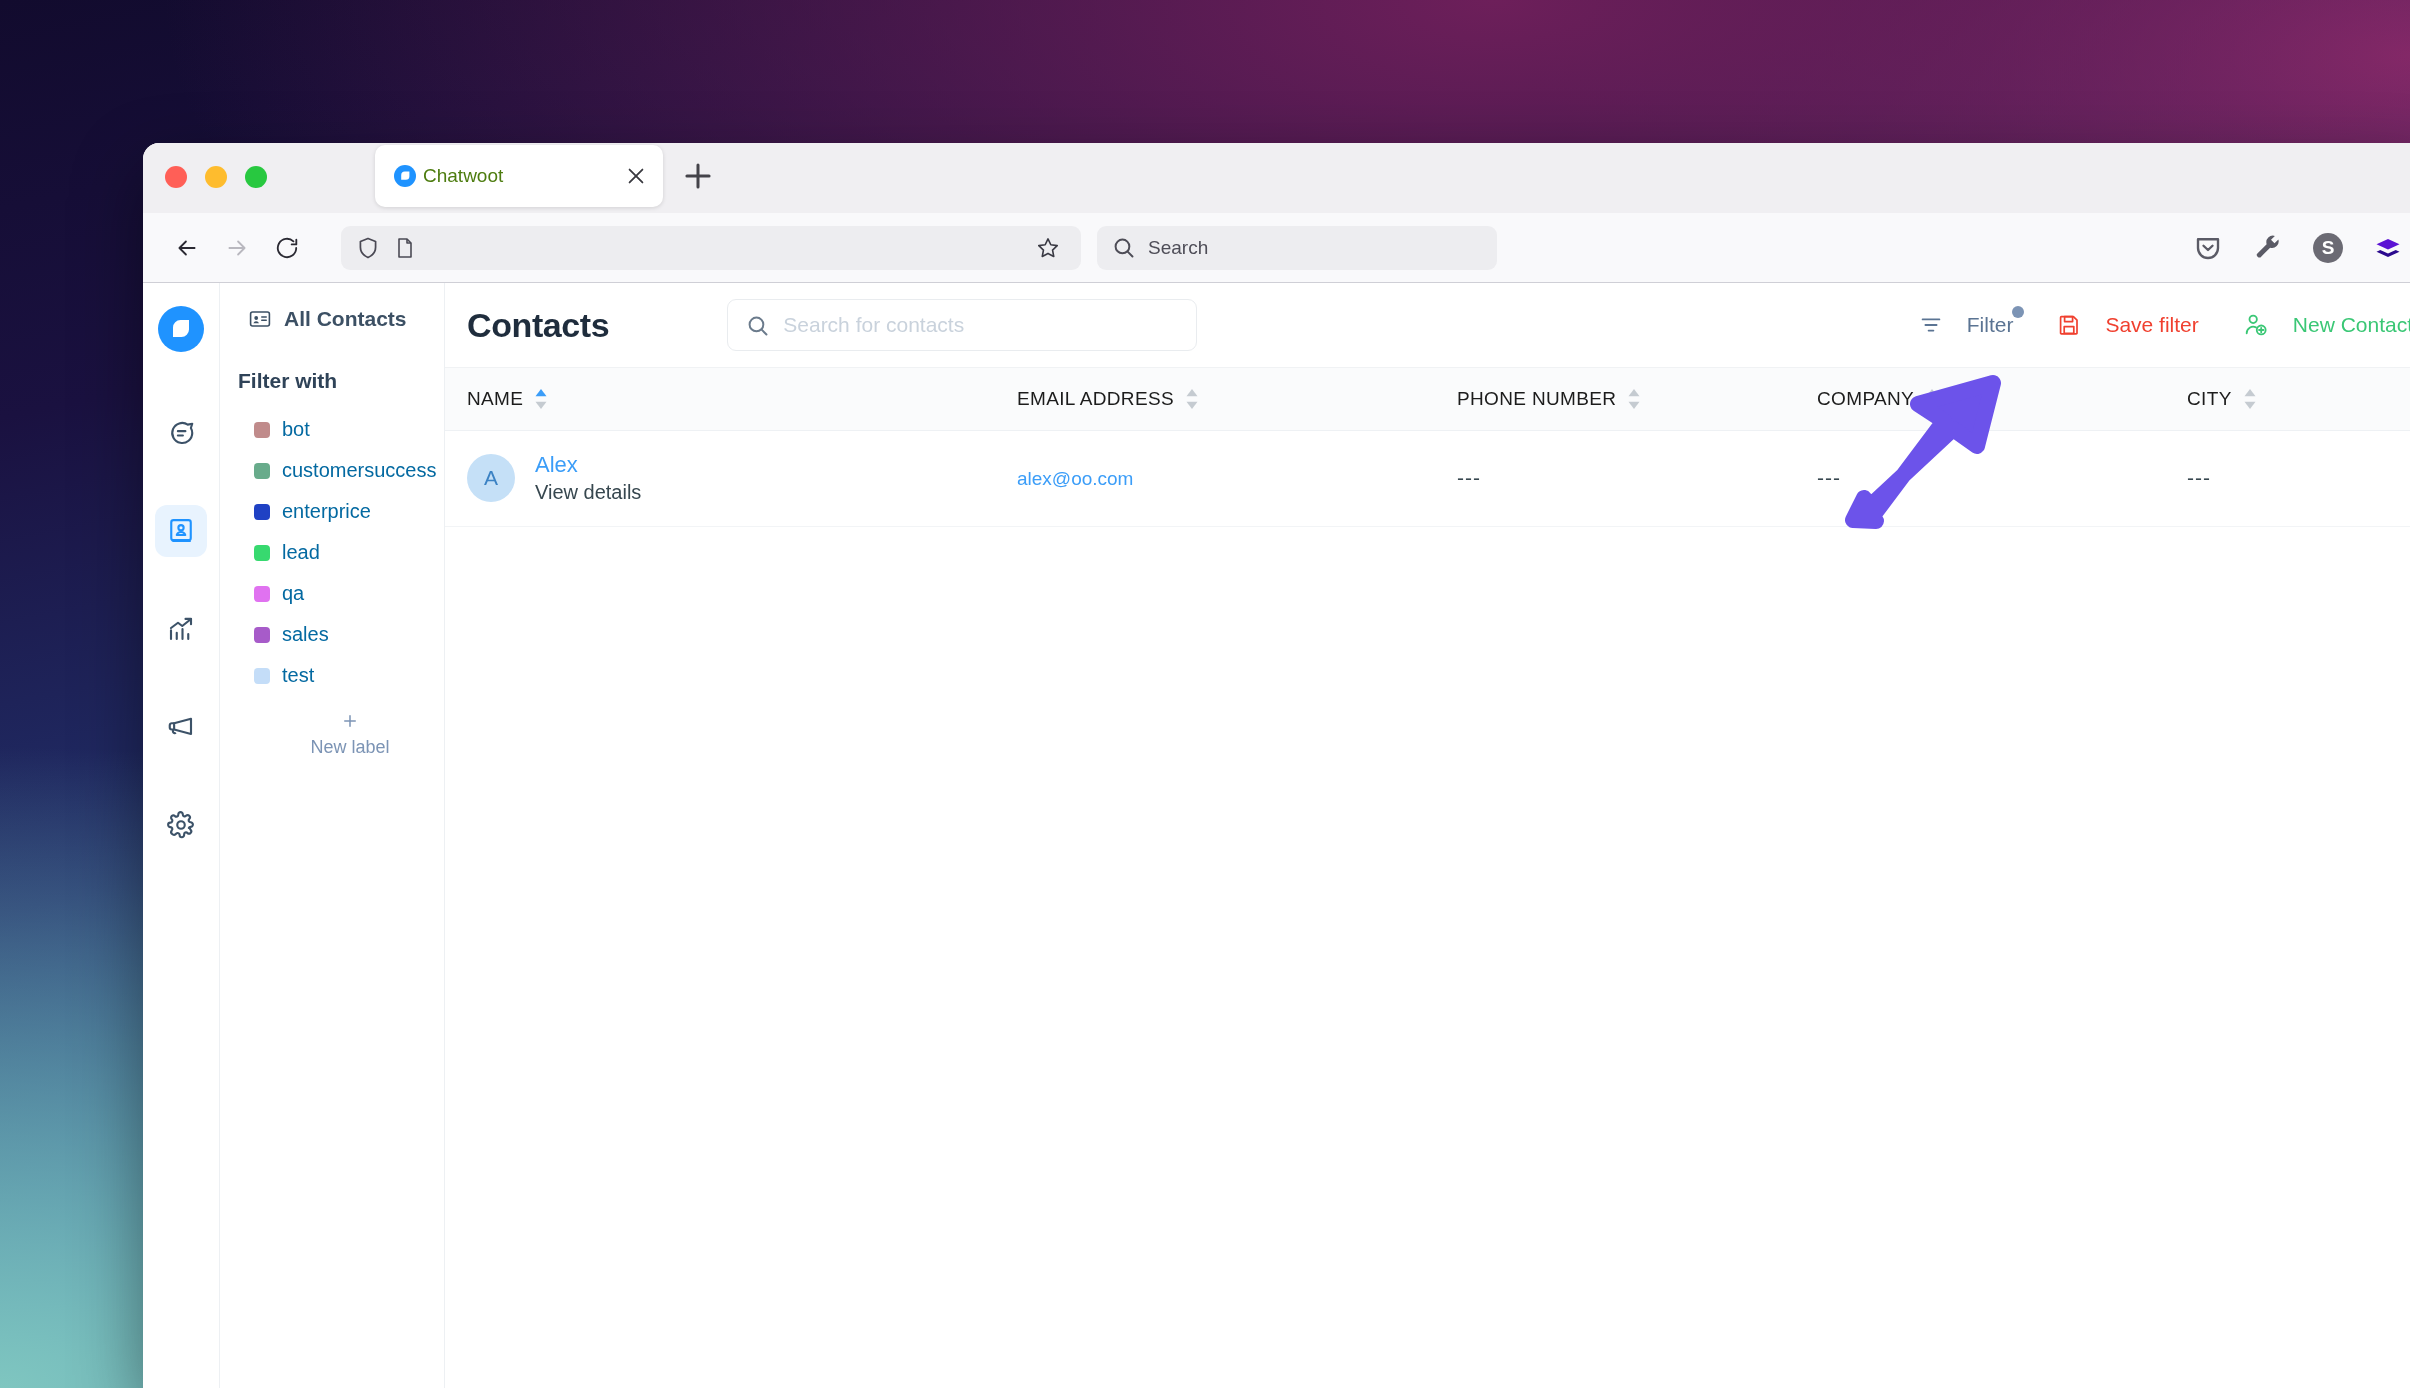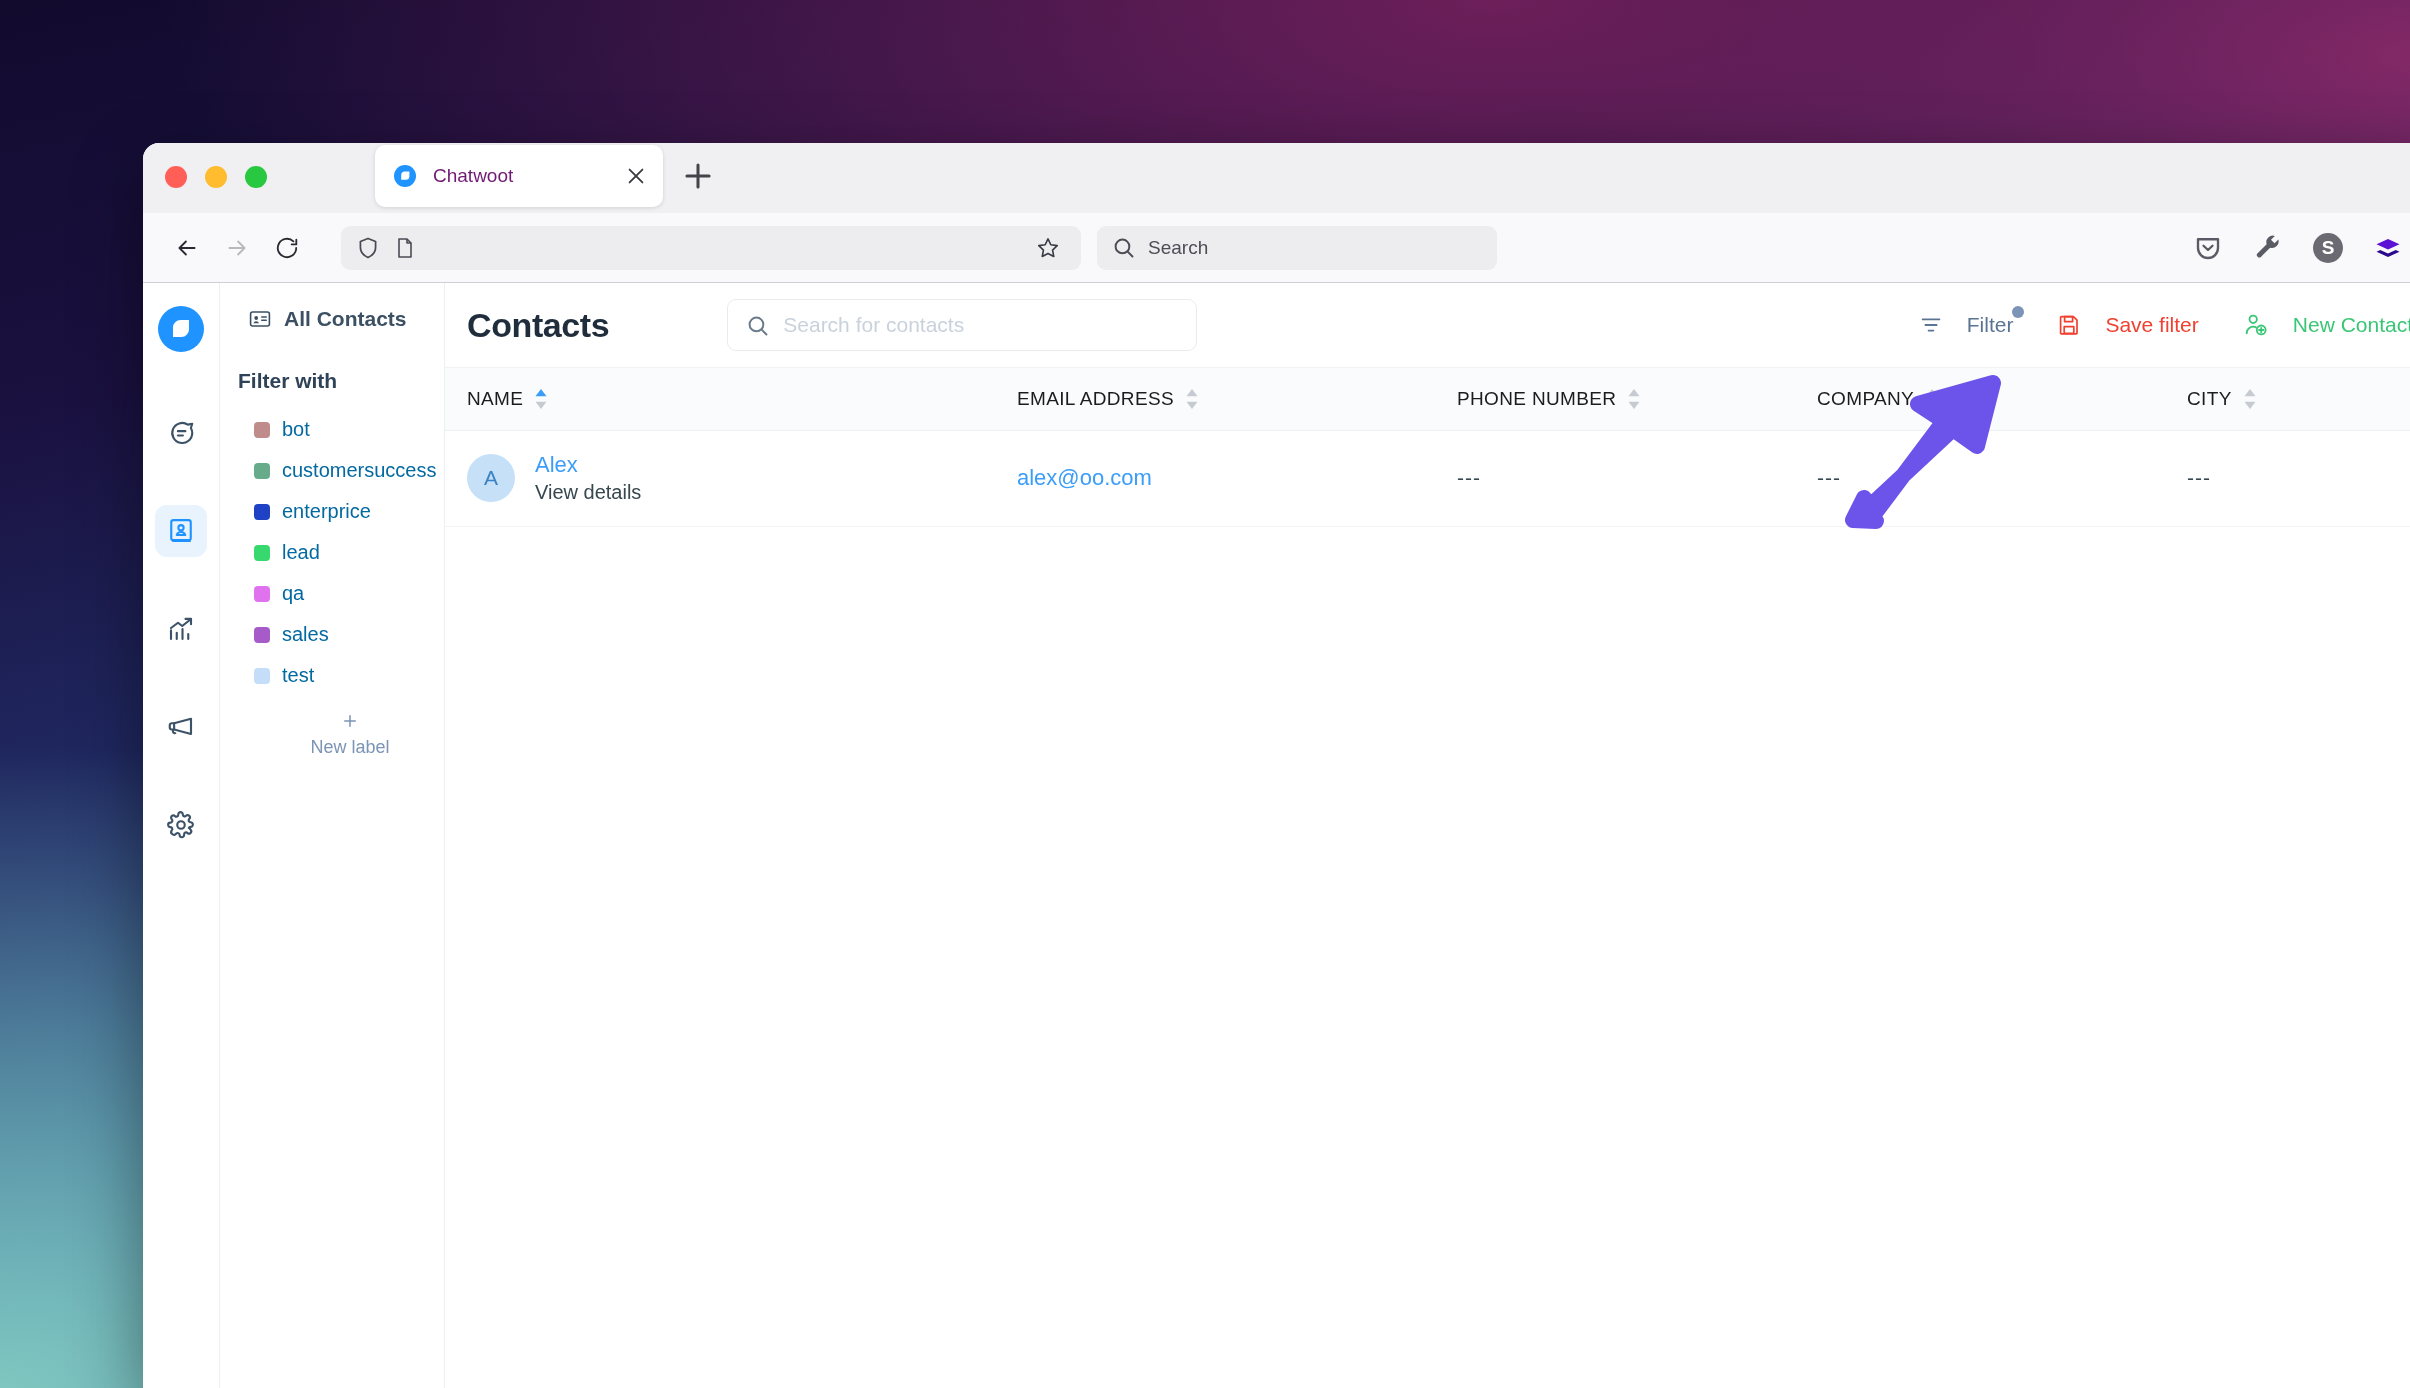--- a/index.html
+++ b/index.html
@@ -37,21 +37,21 @@
 
   .tab {
     position:absolute; left:232px; bottom:6px;
     width:288px; height:62px;
     background:#fff; border-radius:10px;
     display:flex; align-items:center; padding:0 16px 0 18px;
     box-shadow:0 1px 4px rgba(0,0,0,.13);
   }
   .favicon { width:24px; height:24px; flex:none; }
   .tab-title {
-    flex:1; margin-left:16px; font-size:19px; color:#701a75;
+    flex:1; margin-left:6px; font-size:19px; color:#4d7c0f;
     white-space:nowrap; overflow:hidden; text-overflow:ellipsis;
   }
   .tab-close { width:22px; height:22px; flex:none; color:#3a3a40; }
   .newtab {
     position:absolute; left:536px; bottom:18px;
     width:38px; height:38px; color:#44434a;
   }
 
   
   .navbar {
@@ -161,21 +161,21 @@
   }
   .namecell { display:flex; align-items:center; gap:20px; }
   .avatar {
     width:48px; height:48px; border-radius:50%; flex:none;
     background:#c5e0f7; color:#3b82c4; font-size:21px;
     display:flex; align-items:center; justify-content:center;
   }
   .nameblock { display:flex; flex-direction:column; gap:3px; }
   .cname { font-size:22px; color:#3b9df8; line-height:1.15; }
   .cview { font-size:20px; color:#37474f; line-height:1.15; }
-  .email { color:#3b9df8; font-size:22px; }
+  .email { color:#3b9df8; font-size:19px; }
   .dash { color:#37474f; font-size:21px; letter-spacing:1px; }
 
   
   #arrow { position:absolute; left:0; top:0; width:2410px; height:1388px; pointer-events:none; }
 </style>
 </head>
 <body>
 
 <div id="desktop">
 

